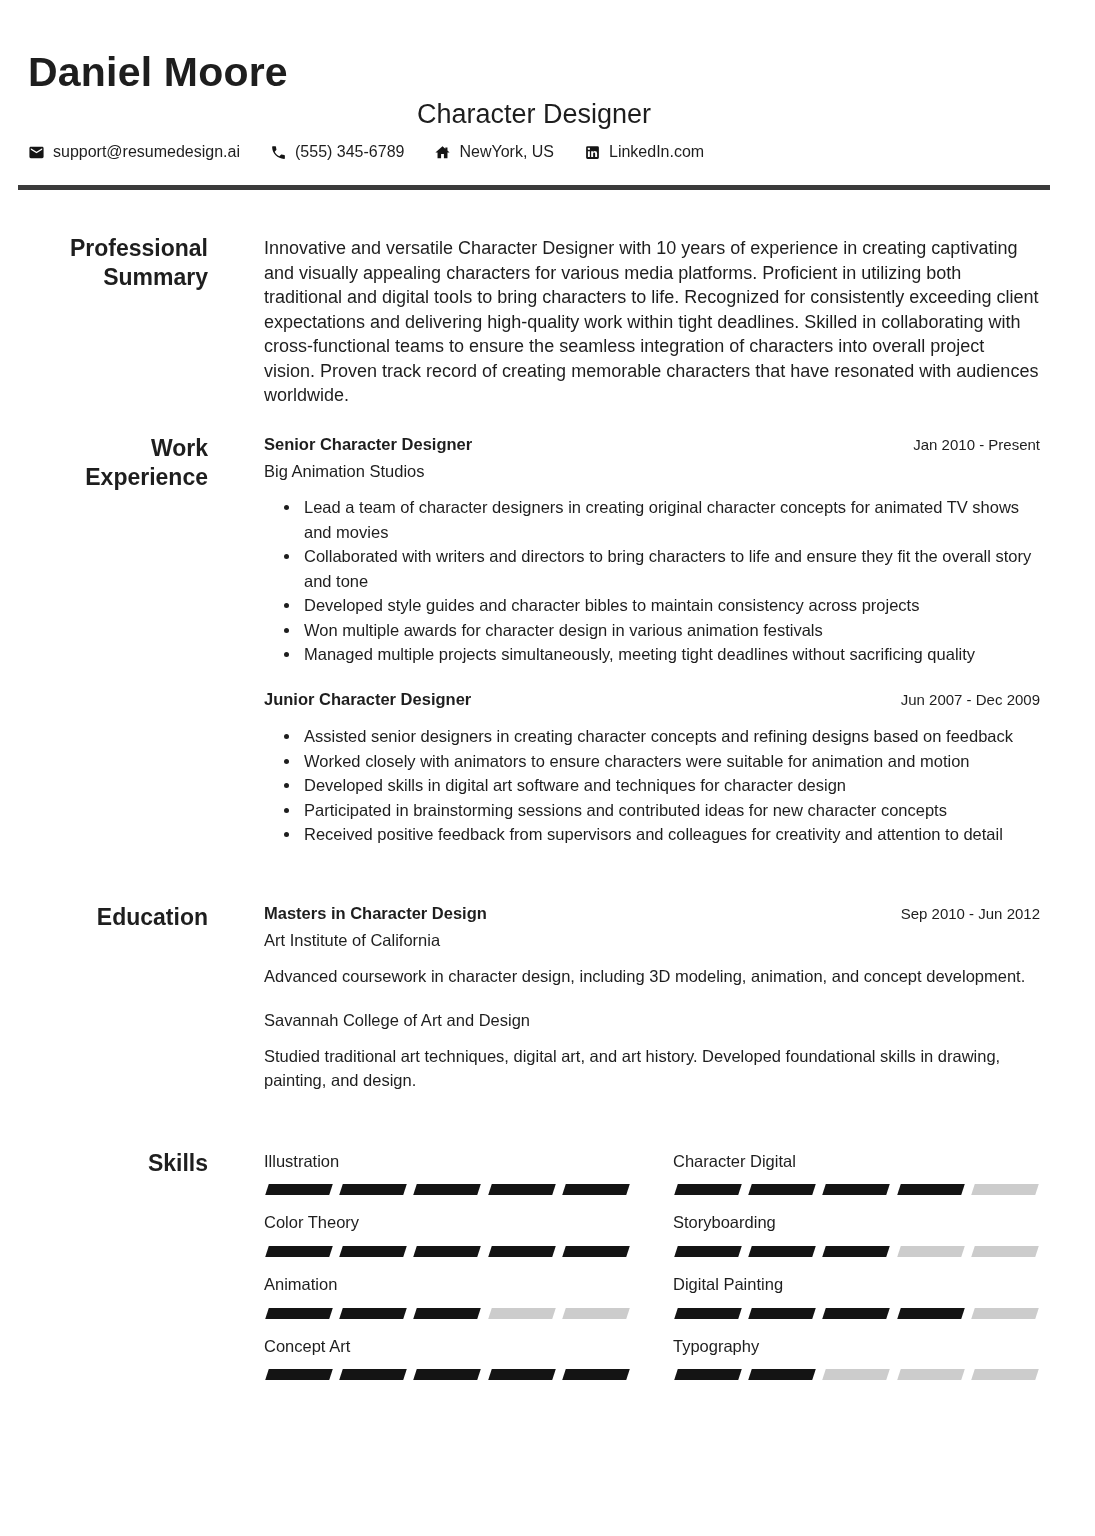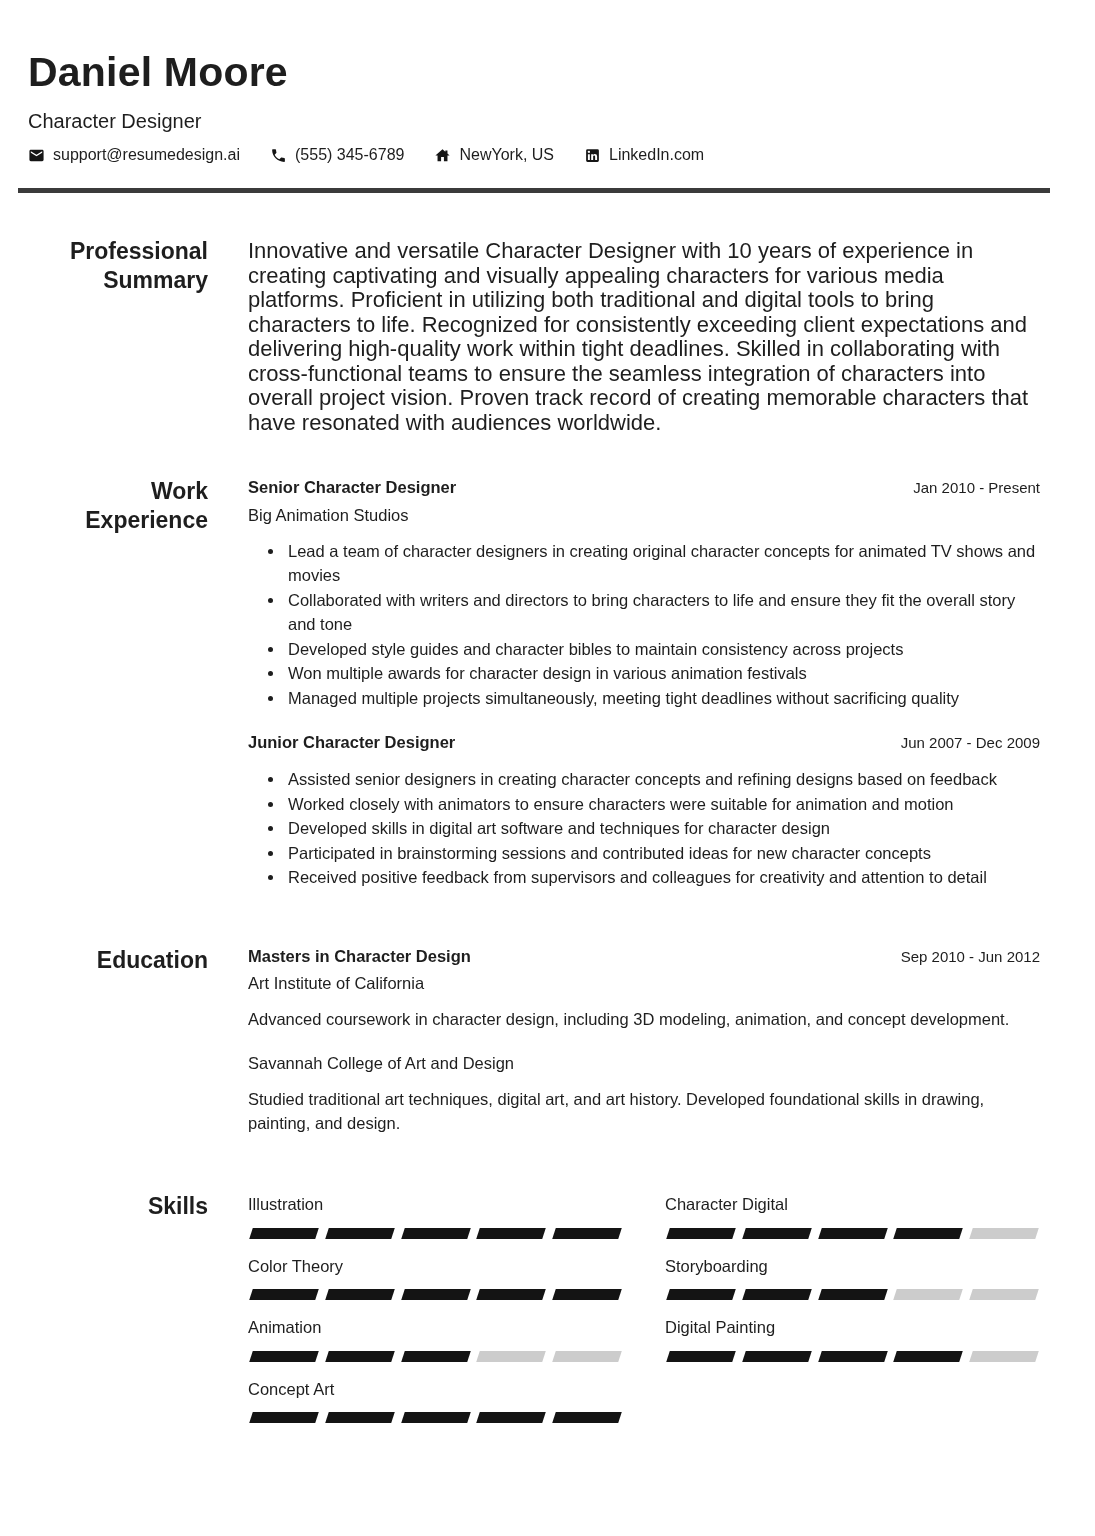--- a/index.html
+++ b/index.html
@@ -23,23 +23,24 @@
 
   
   .name {
     margin: 0;
     font-size: 41px;
     font-weight: 700;
     letter-spacing: 0.2px;
     line-height: 1.1;
   }
   .subtitle {
-    margin-top: 14px;
-    font-size: 20px;
+    margin-top: 3px;
+    font-size: 27px;
     line-height: 1.2;
+    text-align: center;
   }
   .contacts {
     display: flex;
     align-items: center;
     gap: 30px;
     margin-top: 13px;
     font-size: 16px;
   }
   .contact {
     display: flex;
@@ -52,36 +53,36 @@
     height: 5px;
     background: #3b3b3b;
     margin: 24px -10px 0 -10px;
   }
 
   
   main { margin-top: 44px; }
   .row {
     display: grid;
     grid-template-columns: 180px 1fr;
-    column-gap: 40px;
-  }
-  .row-experience { margin-top: 42px; }
+    column-gap: 56px;
+  }
+  .row-experience { margin-top: 26px; }
   .row-education  { margin-top: 56px; }
   .row-skills     { margin-top: 56px; }
   .label {
     text-align: right;
     font-weight: 700;
     font-size: 23px;
     line-height: 1.25;
   }
 
   
   .summary-text {
     margin: 2px 0 0 0;
-    font-size: 22px;
+    font-size: 18px;
     line-height: 24.5px;
   }
 
   
   .entry + .entry { margin-top: 22px; }
   .entry-head {
     display: flex;
     justify-content: space-between;
     align-items: baseline;
   }
@@ -325,17 +326,27 @@
     <div class="skill-name">Concept Art</div>
     <div class="skill-bar">
               <span class="seg" style="background: rgb(20, 20, 20);"></span>
               <span class="seg" style="background: rgb(20, 20, 20);"></span>
               <span class="seg" style="background: rgb(20, 20, 20);"></span>
               <span class="seg" style="background: rgb(20, 20, 20);"></span>
               <span class="seg" style="background: rgb(20, 20, 20);"></span>
             </div>
   </div>
 
+  <div class="skill">
+    <div class="skill-name">Typography</div>
+    <div class="skill-bar">
+              <span class="seg" style="background: rgb(20, 20, 20);"></span>
+              <span class="seg" style="background: rgb(20, 20, 20);"></span>
+              <span class="seg" style="background: rgb(204, 204, 204);"></span>
+              <span class="seg" style="background: rgb(204, 204, 204);"></span>
+              <span class="seg" style="background: rgb(204, 204, 204);"></span>
+            </div>
+  </div>
 </div>
     </section>
 
   </main>
 </div>
 
 </body></html>

